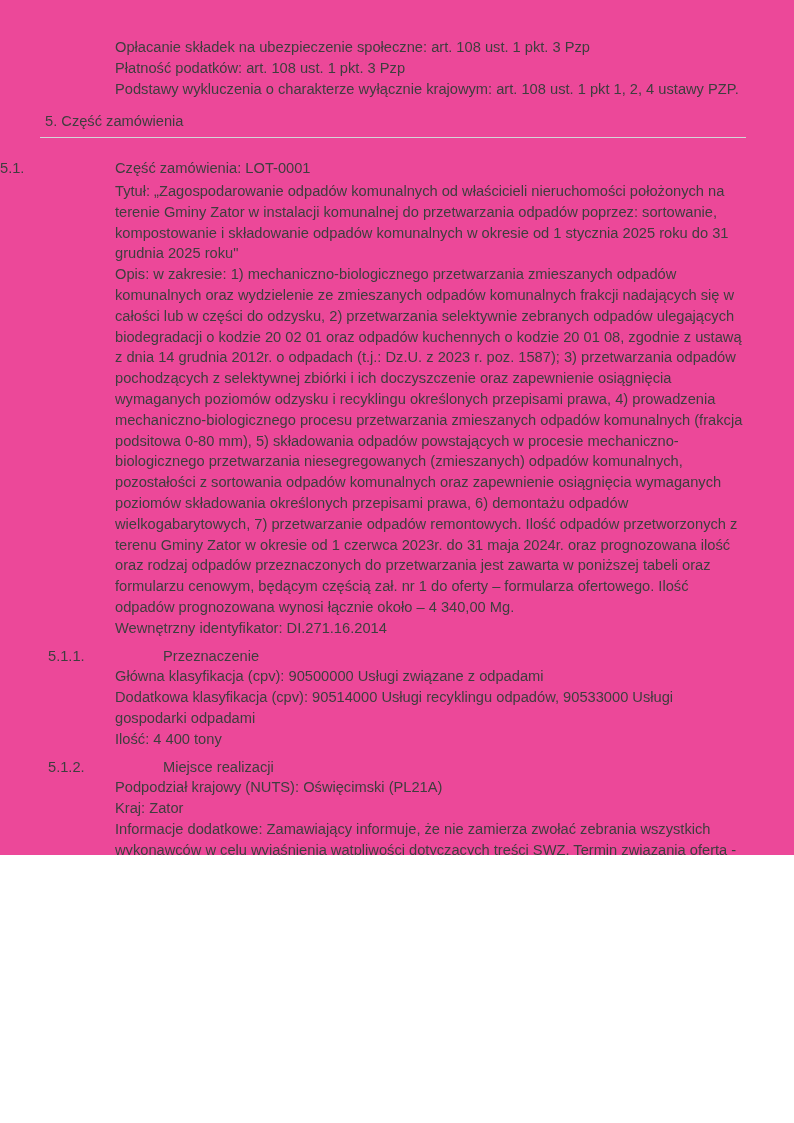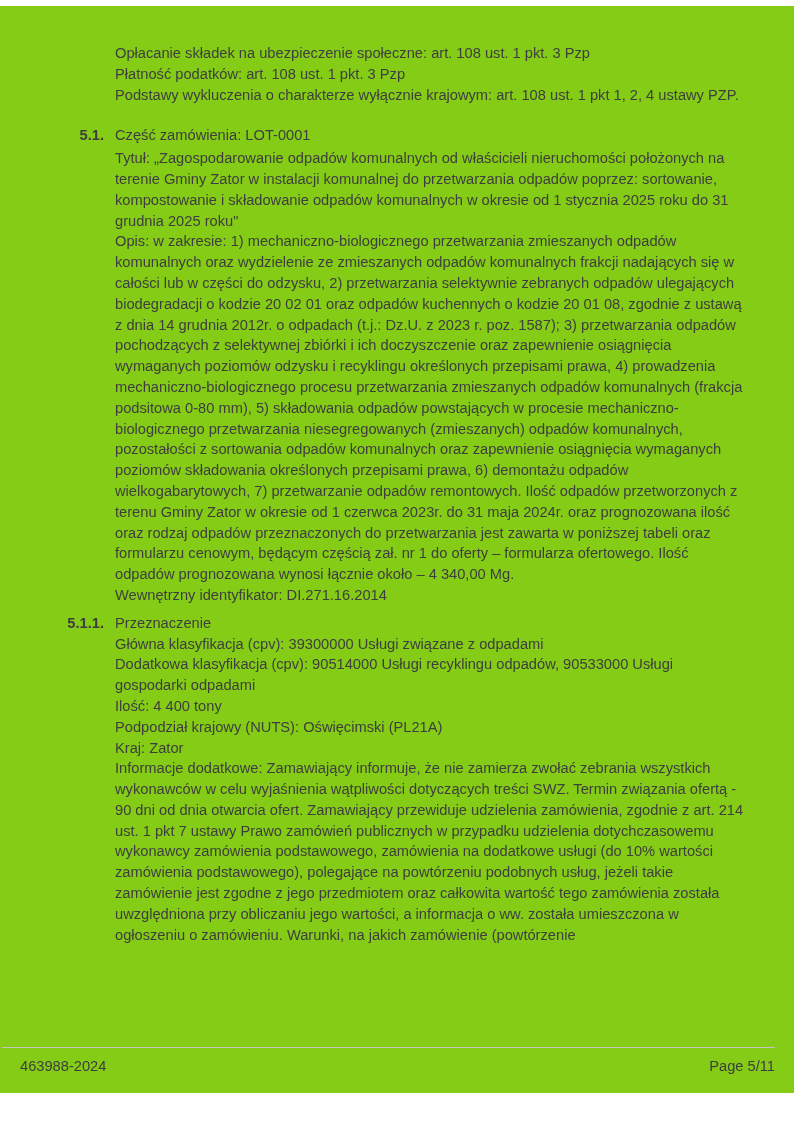--- a/index.html
+++ b/index.html
@@ -1,42 +1,41 @@
 <!DOCTYPE html>
 <html><head>
 <meta charset="utf-8">
 <style>
   html, body { margin: 0; padding: 0; background: #ffffff; }
   .page {
     position: relative;
     width: 794px;
-    height: 1087px;
-    margin: 6px auto;
-    background: #84cc16;
+    height: 855px;
+    margin: 0 auto;
+    background: #ec4899;
     font-family: "Liberation Sans", "DejaVu Sans", sans-serif;
     font-size: 14.67px;
     line-height: 20.8px;
     color: #3e3e3e;
     overflow: hidden;
     -webkit-font-smoothing: antialiased;
   }
   .content { position: absolute; top: 0; left: 0; right: 0; padding-top: 37px; }
   .indent { margin-left: 115px; width: 632px; }
   p { margin: 0; }
   .sec-heading {
     margin: 12px 48px 0 40px;
     padding: 0 0 5px 5px;
     border-bottom: 1px solid #d3d6d8;
   }
   .numrow { display: flex; margin-top: 20px; }
-  .numrow.sub { margin-top: 7px; }
+  .numrow.sub { margin-top: 7px; padding-left: 48px; }
   .numrow .num {
     flex: 0 0 104px;
-    text-align: right;
-    font-weight: bold;
+    font-weight: normal;
     white-space: nowrap;
   }
   .numrow .numbody { margin-left: 11px; width: 632px; }
   .numrow .numbody .hlabel { font-weight: normal; }
   .lot-body { margin-top: 2px; }
   .footer-rule {
     position: absolute;
     left: 2px;
     top: 1041px;
     width: 773px;
@@ -57,42 +56,47 @@
 
 <div class="page">
   <div class="content">
 
     <div class="indent">
       <p>Opłacanie składek na ubezpieczenie społeczne: art. 108 ust. 1 pkt. 3 Pzp</p>
       <p>Płatność podatków: art. 108 ust. 1 pkt. 3 Pzp</p>
       <p>Podstawy wykluczenia o charakterze wyłącznie krajowym: art. 108 ust. 1 pkt 1, 2, 4 ustawy PZP.</p>
     </div>
 
+    <div class="sec-heading">5. Część zamówienia</div>
 
     <div class="numrow">
       <span class="num">5.1.</span>
       <span class="numbody"><span class="hlabel">Część zamówienia</span><span>: LOT-0001</span></span>
     </div>
 
     <div class="indent lot-body">
       <p>Tytuł: „Zagospodarowanie odpadów komunalnych od właścicieli nieruchomości położonych na terenie Gminy Zator w instalacji komunalnej do przetwarzania odpadów poprzez: sortowanie, kompostowanie i składowanie odpadów komunalnych w okresie od 1 stycznia 2025 roku do 31 grudnia 2025 roku"</p>
       <p>Opis: w zakresie: 1) mechaniczno-biologicznego przetwarzania zmieszanych odpadów komunalnych oraz wydzielenie ze zmieszanych odpadów komunalnych frakcji nadających się w całości lub w części do odzysku, 2) przetwarzania selektywnie zebranych odpadów ulegających biodegradacji o kodzie 20 02 01 oraz odpadów kuchennych o kodzie 20 01 08, zgodnie z ustawą z dnia 14 grudnia 2012r. o odpadach (t.j.: Dz.U. z 2023 r. poz. 1587); 3) przetwarzania odpadów pochodzących z selektywnej zbiórki i ich doczyszczenie oraz zapewnienie osiągnięcia wymaganych poziomów odzysku i recyklingu określonych przepisami prawa, 4) prowadzenia mechaniczno-biologicznego procesu przetwarzania zmieszanych odpadów komunalnych (frakcja podsitowa 0-80 mm), 5) składowania odpadów powstających w procesie mechaniczno-biologicznego przetwarzania niesegregowanych (zmieszanych) odpadów komunalnych, pozostałości z sortowania odpadów komunalnych oraz zapewnienie osiągnięcia wymaganych poziomów składowania określonych przepisami prawa, 6) demontażu odpadów wielkogabarytowych, 7) przetwarzanie odpadów remontowych. Ilość odpadów przetworzonych z terenu Gminy Zator w okresie od 1 czerwca 2023r. do 31 maja 2024r. oraz prognozowana ilość oraz rodzaj odpadów przeznaczonych do przetwarzania jest zawarta w poniższej tabeli oraz formularzu cenowym, będącym częścią zał. nr 1 do oferty – formularza ofertowego. Ilość odpadów prognozowana wynosi łącznie około – 4 340,00 Mg.</p>
       <p>Wewnętrzny identyfikator: DI.271.16.2014</p>
     </div>
 
     <div class="numrow sub">
       <span class="num">5.1.1.</span>
       <span class="numbody hlabel">Przeznaczenie</span>
     </div>
     <div class="indent">
-      <p>Główna klasyfikacja (cpv): 39300000 Usługi związane z odpadami</p>
+      <p>Główna klasyfikacja (cpv): 90500000 Usługi związane z odpadami</p>
       <p>Dodatkowa klasyfikacja (cpv): 90514000 Usługi recyklingu odpadów, 90533000 Usługi gospodarki odpadami</p>
       <p>Ilość: 4 400 tony</p>
     </div>
 
+    <div class="numrow sub">
+      <span class="num">5.1.2.</span>
+      <span class="numbody hlabel">Miejsce realizacji</span>
+    </div>
     <div class="indent">
       <p>Podpodział krajowy (NUTS): Oświęcimski (PL21A)</p>
       <p>Kraj: Zator</p>
       <p>Informacje dodatkowe: Zamawiający informuje, że nie zamierza zwołać zebrania wszystkich wykonawców w celu wyjaśnienia wątpliwości dotyczących treści SWZ. Termin związania ofertą - 90 dni od dnia otwarcia ofert. Zamawiający przewiduje udzielenia zamówienia, zgodnie z art. 214 ust. 1 pkt 7 ustawy Prawo zamówień publicznych w przypadku udzielenia dotychczasowemu wykonawcy zamówienia podstawowego, zamówienia na dodatkowe usługi (do 10% wartości zamówienia podstawowego), polegające na powtórzeniu podobnych usług, jeżeli takie zamówienie jest zgodne z jego przedmiotem oraz całkowita wartość tego zamówienia została uwzględniona przy obliczaniu jego wartości, a informacja o ww. została umieszczona w ogłoszeniu o zamówieniu. Warunki, na jakich zamówienie (powtórzenie</p>
     </div>
 
   </div>
 
   <div class="footer-rule"></div>
   <div class="footer-text">

